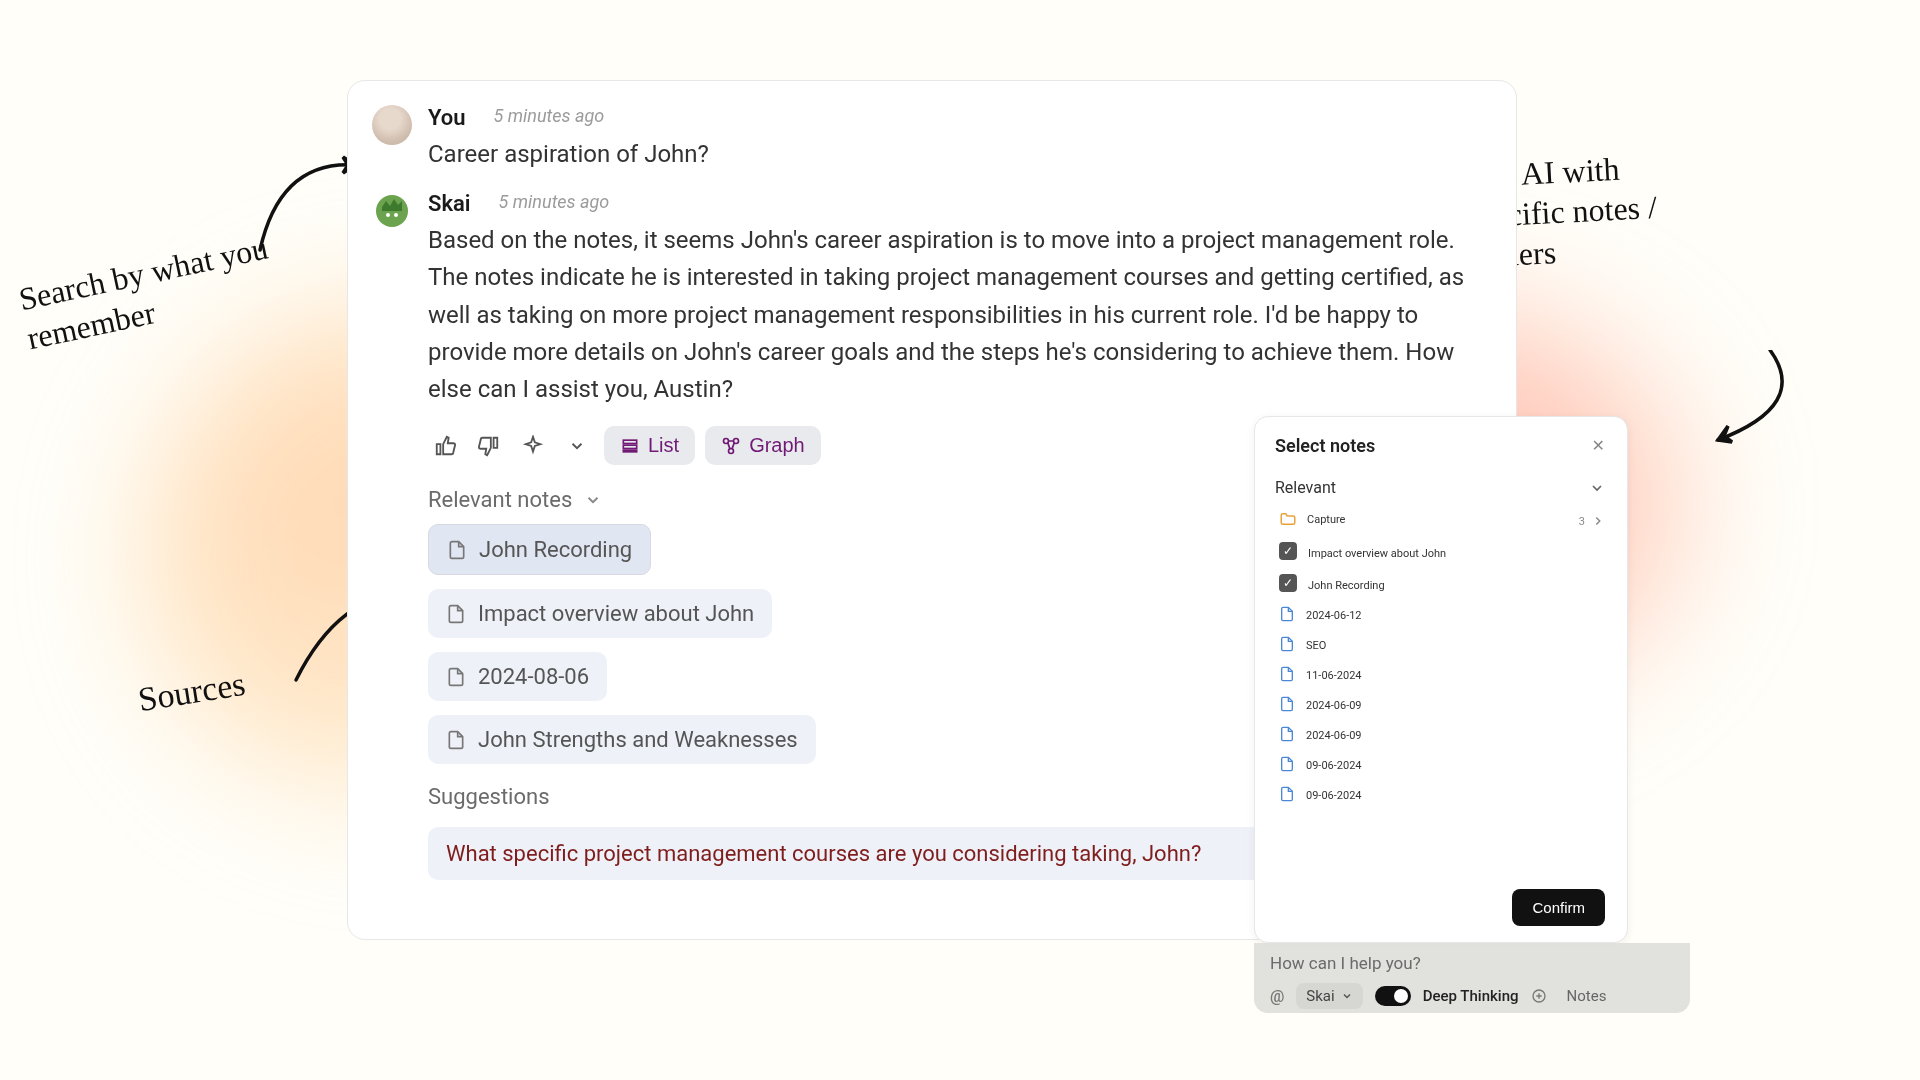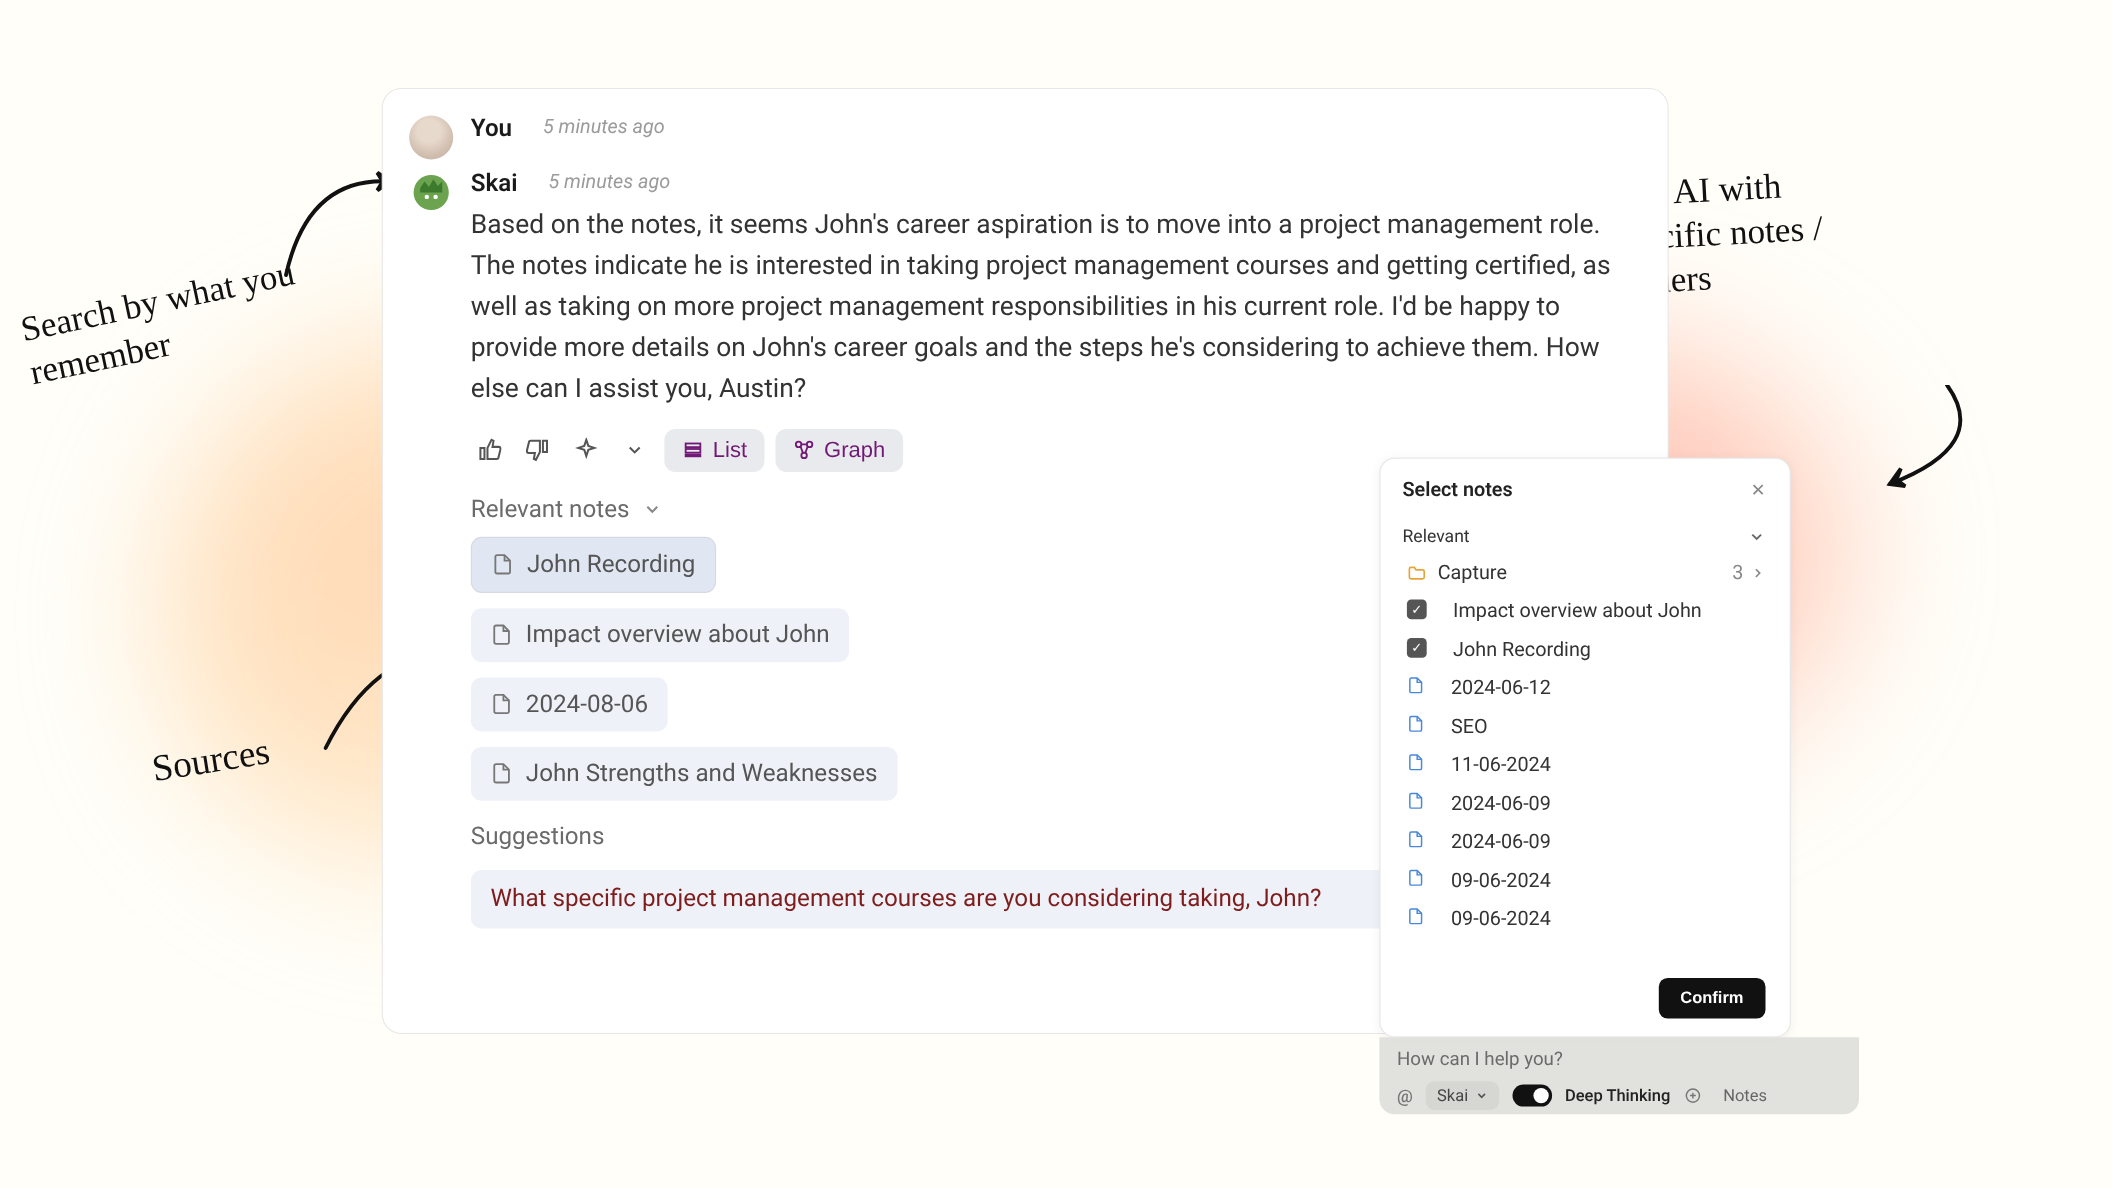--- a/index.html
+++ b/index.html
@@ -167,40 +167,40 @@
 }
 .select-title { font-weight: 600; font-size: 18px; color: #222;}
 .close-btn { font-size: 16px; color: #888; cursor: pointer; background:none; border:none;}
 .select-body { flex: 1; overflow-y: auto; margin-top: 16px;}
 .knowledge-row {
   display: flex; justify-content: space-between; align-items: center;
   padding: 6px 16px 6px 0;
   font-size: 16px; color: #333; cursor: pointer;
 }
 .folder-row, .note-row {
-  display: flex; align-items: flex-start; gap: 24px;
+  display: flex; align-items: flex-end; gap: 11px;
   padding: 7px 16px 7px 4px;
-  font-size: 18px; color: #333;
+  font-size: 11px; color: #333;
 }
 .folder-row { justify-content: space-between; cursor: pointer;}
 .folder-left { display: flex; align-items: center; gap: 10px;}
 .folder-count { color:#888; display:flex; align-items:center; gap:6px;}
 .checkbox {
   width: 18px; height: 18px; border-radius: 4px;
   display: inline-flex; align-items: center; justify-content: center;
   flex-shrink: 0;
 }
 .checkbox.checked { background: #555; color: #fff; }
 .checkbox.checked::after { content: "✓"; font-size: 12px; }
 .note-doc-icon { color: #3a78c8; display: inline-flex; }
 .note-row { cursor: pointer; }
 .confirm-btn {
   background: #111; color: #fff;
   border: none; border-radius: 8px;
-  padding: 10px 20px; font-size: 15px; font-weight: 700;
+  padding: 10px 20px; font-size: 15px; font-weight: 400;
   align-self: flex-end; margin-right: 16px; margin-top: 8px;
   cursor: pointer;
 }
 svg.line { stroke-linecap: round; }
 </style>
 </head>
 <body>
 
 <div class="bg-blob blob-left"></div>
 <div class="bg-blob blob-right"></div>
@@ -228,20 +228,21 @@
 </svg>
 
 <div class="chat-card">
   <div class="msg">
     <div class="avatar user"></div>
     <div class="msg-body">
       <div class="msg-header">
         <span class="msg-name">You</span>
         <span class="msg-time">5 minutes ago</span>
       </div>
+      <div class="msg-text">Career aspiration of John?</div>
     </div>
   </div>
 
   <div class="msg">
     <div class="avatar bot">
       <svg viewBox="0 0 36 36">
           <circle cx="18" cy="18" r="16" fill="#6ba34f"></circle>
           <path d="M8 14 l4 -6 l4 5 l4 -7 l4 6 l4 -4 v10 h-20z" fill="#3e7a2e"></path>
           <circle cx="14" cy="22" r="2" fill="#fff"></circle>
           <circle cx="22" cy="22" r="2" fill="#fff"></circle>

